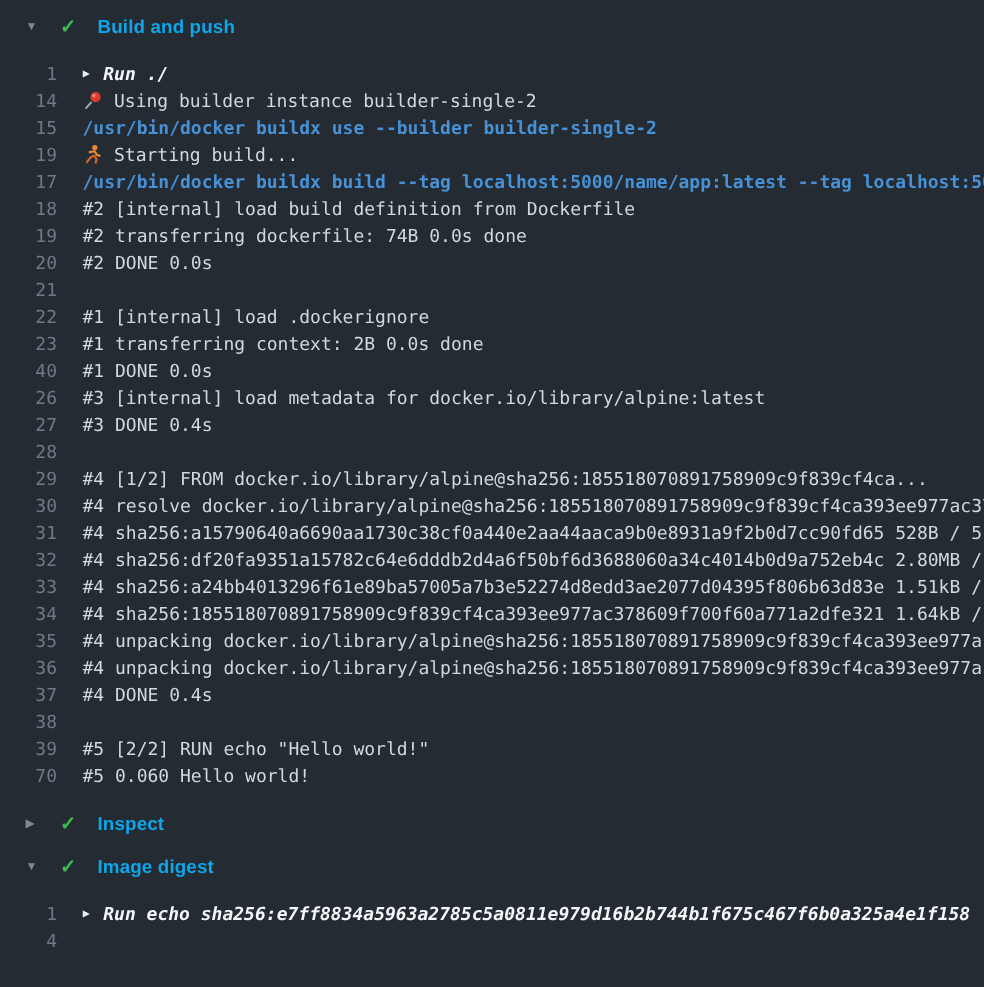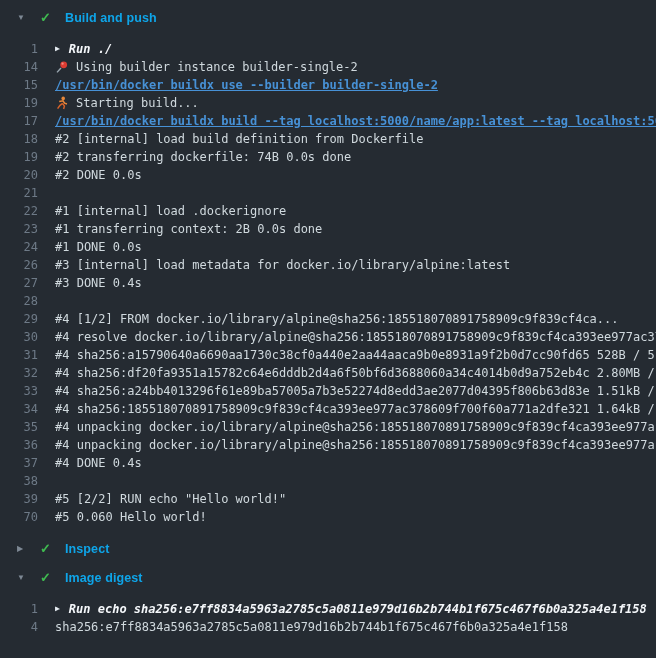--- a/index.html
+++ b/index.html
@@ -61,21 +61,21 @@
     cursor: pointer;
   }
   .lt {
     margin-left: 17px;
     color: #d0d9de;
     overflow: hidden;
     white-space: pre;
     display: flex;
     align-items: center;
   }
-  .log-line.command .lt .txt { color: #4791d6; font-weight: 600; text-decoration: underline; }
+  .log-line.command .lt .txt { color: #4791d6; font-weight: 600; }
   .log-line.group .lt .txt { color: #f4f7fa; font-weight: 600; font-style: italic; }
   .group-arrow {
     color: #e6edf3;
     font-size: 8px;
     margin-right: 9px;
     cursor: pointer;
     line-height: 1;
   }
   .emoji-icon {
     display: inline-flex;
@@ -111,21 +111,21 @@
                 <path d="M4.2 5.6 L8 4.8 L9.6 7.2 L12 8" stroke="#e8883a" stroke-width="1.5" fill="none"></path>
                 <path d="M7.6 7.4 L5 9.4 L2.6 12.6 M7.8 7.6 L9.4 10.2 L8.6 13" stroke="#d4622a" stroke-width="1.5" fill="none"></path>
               </svg></span><span class="txt">Starting build...</span></span></div>
         <div class="log-line command"><span class="ln">17</span><span class="lt"><span class="txt">/usr/bin/docker buildx build --tag localhost:5000/name/app:latest --tag localhost:50</span></span></div>
         <div class="log-line normal"><span class="ln">18</span><span class="lt"><span class="txt">#2 [internal] load build definition from Dockerfile</span></span></div>
         <div class="log-line normal"><span class="ln">19</span><span class="lt"><span class="txt">#2 transferring dockerfile: 74B 0.0s done</span></span></div>
         <div class="log-line normal"><span class="ln">20</span><span class="lt"><span class="txt">#2 DONE 0.0s</span></span></div>
         <div class="log-line empty"><span class="ln">21</span><span class="lt"><span class="txt"></span></span></div>
         <div class="log-line normal"><span class="ln">22</span><span class="lt"><span class="txt">#1 [internal] load .dockerignore</span></span></div>
         <div class="log-line normal"><span class="ln">23</span><span class="lt"><span class="txt">#1 transferring context: 2B 0.0s done</span></span></div>
-        <div class="log-line normal"><span class="ln">24</span><span class="lt"><span class="txt">#1 DONE 0.0s</span></span></div>
+        <div class="log-line normal"><span class="ln">40</span><span class="lt"><span class="txt">#1 DONE 0.0s</span></span></div>
         <div class="log-line normal"><span class="ln">26</span><span class="lt"><span class="txt">#3 [internal] load metadata for docker.io/library/alpine:latest</span></span></div>
         <div class="log-line normal"><span class="ln">27</span><span class="lt"><span class="txt">#3 DONE 0.4s</span></span></div>
         <div class="log-line empty"><span class="ln">28</span><span class="lt"><span class="txt"></span></span></div>
         <div class="log-line normal"><span class="ln">29</span><span class="lt"><span class="txt">#4 [1/2] FROM docker.io/library/alpine@sha256:185518070891758909c9f839cf4ca...</span></span></div>
         <div class="log-line normal"><span class="ln">30</span><span class="lt"><span class="txt">#4 resolve docker.io/library/alpine@sha256:185518070891758909c9f839cf4ca393ee977ac37</span></span></div>
         <div class="log-line normal"><span class="ln">31</span><span class="lt"><span class="txt">#4 sha256:a15790640a6690aa1730c38cf0a440e2aa44aaca9b0e8931a9f2b0d7cc90fd65 528B / 5</span></span></div>
         <div class="log-line normal"><span class="ln">32</span><span class="lt"><span class="txt">#4 sha256:df20fa9351a15782c64e6dddb2d4a6f50bf6d3688060a34c4014b0d9a752eb4c 2.80MB /</span></span></div>
         <div class="log-line normal"><span class="ln">33</span><span class="lt"><span class="txt">#4 sha256:a24bb4013296f61e89ba57005a7b3e52274d8edd3ae2077d04395f806b63d83e 1.51kB /</span></span></div>
         <div class="log-line normal"><span class="ln">34</span><span class="lt"><span class="txt">#4 sha256:185518070891758909c9f839cf4ca393ee977ac378609f700f60a771a2dfe321 1.64kB /</span></span></div>
         <div class="log-line normal"><span class="ln">35</span><span class="lt"><span class="txt">#4 unpacking docker.io/library/alpine@sha256:185518070891758909c9f839cf4ca393ee977a</span></span></div>
@@ -144,16 +144,16 @@
       </div>
     </div>
     <div class="section">
       <div class="section-header">
         <span class="toggle-icon">▼</span>
         <span class="check-icon">✓</span>
         <span class="section-label">Image digest</span>
       </div>
       <div class="section-body">
         <div class="log-line group"><span class="ln">1</span><span class="lt"><span class="group-arrow">▶</span><span class="txt">Run echo sha256:e7ff8834a5963a2785c5a0811e979d16b2b744b1f675c467f6b0a325a4e1f158</span></span></div>
-        <div class="log-line normal"><span class="ln">4</span><span class="lt"><span class="txt">sha256:e7ff8834a5963a2785c5a0811e979d16b2b744b1f675c467f6b0a325a4e1f158</span></span></div>
+        <div class="log-line normal"><span class="ln">4</span></div>
       </div>
     </div>
   </div>
 
 </body></html>

